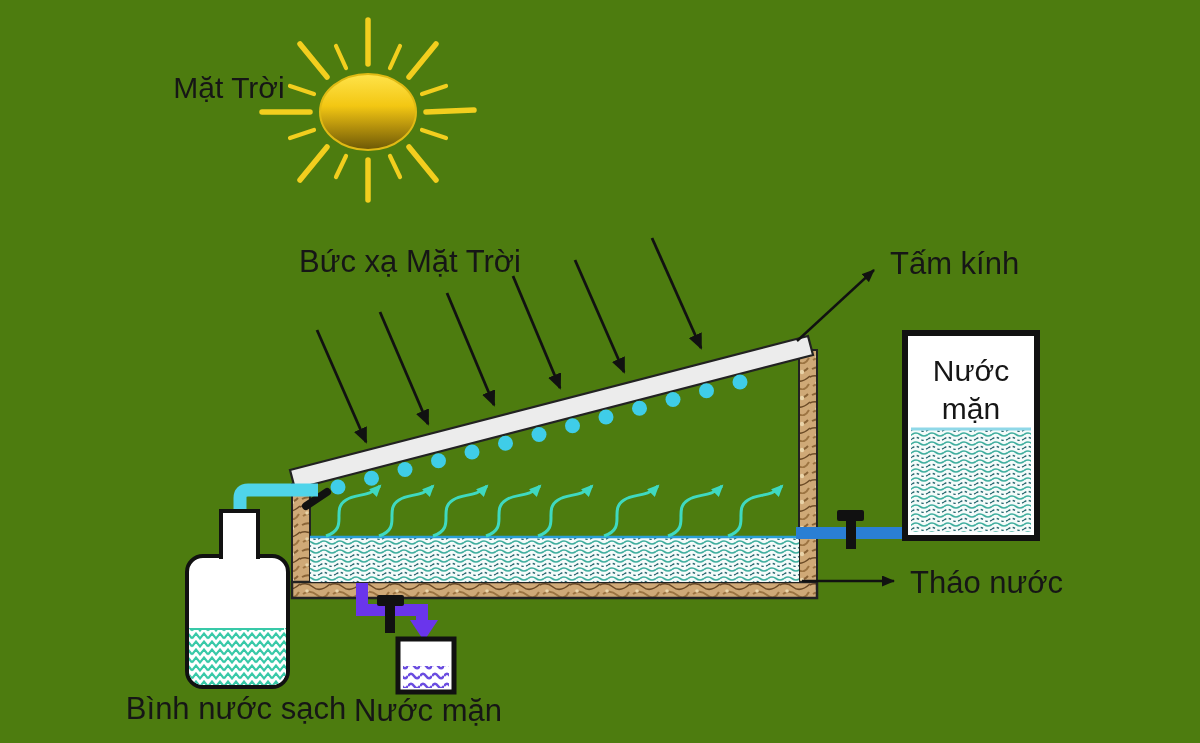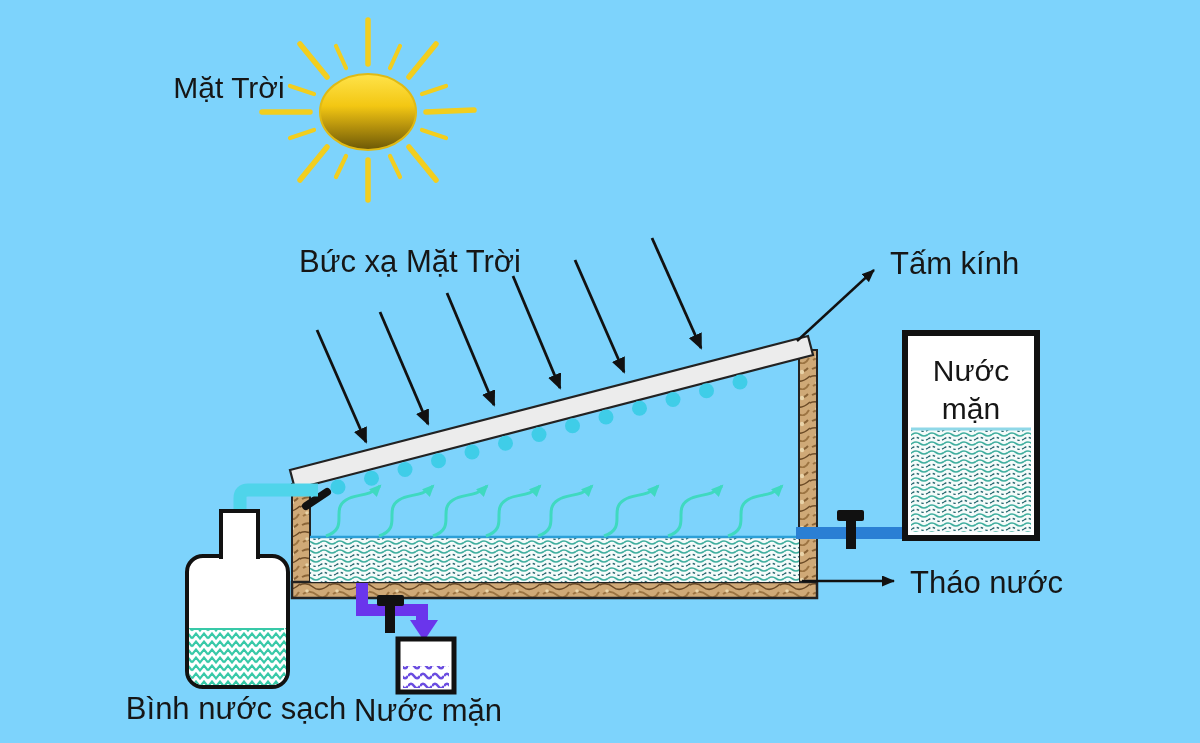--- a/index.html
+++ b/index.html
@@ -1,16 +1,16 @@
 <!DOCTYPE html>
 <html><head>
 <meta charset="utf-8">
 <style>
   html,body{margin:0;padding:0;background:#ffffff;}
-  .canvas{position:relative;width:1200px;height:743px;background:#7dd3fc;overflow:hidden;}
+  .canvas{position:relative;width:1200px;height:743px;background:#4d7c0f;overflow:hidden;}
   .lbl{font-family:"Liberation Sans",sans-serif;fill:#161616;font-weight:400;}
 </style>
 </head>
 <body>
 
 <div class="canvas">
 <svg width="1200" height="743" viewBox="0 0 1200 743" xmlns="http://www.w3.org/2000/svg">
   <defs>
     <linearGradient id="sunGrad" x1="0" y1="0" x2="0" y2="1">
       <stop offset="0" stop-color="#ffe34a"></stop>

